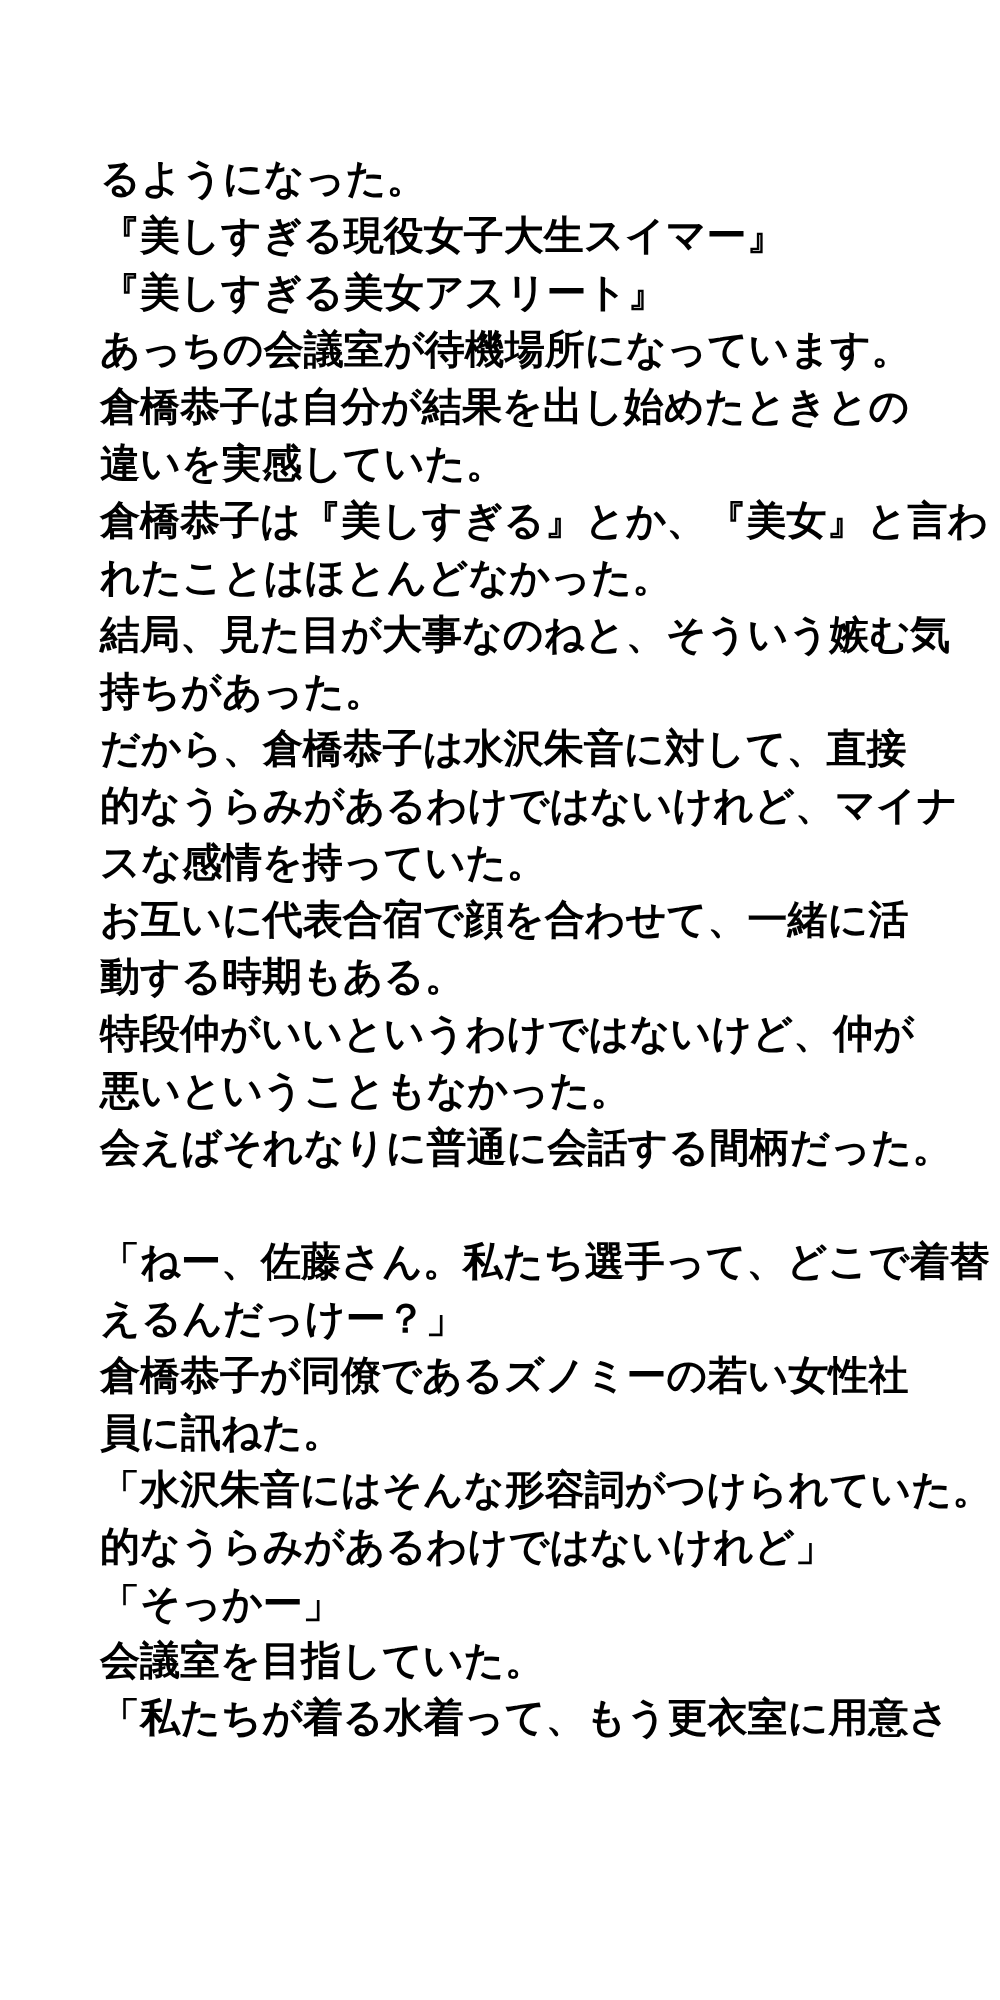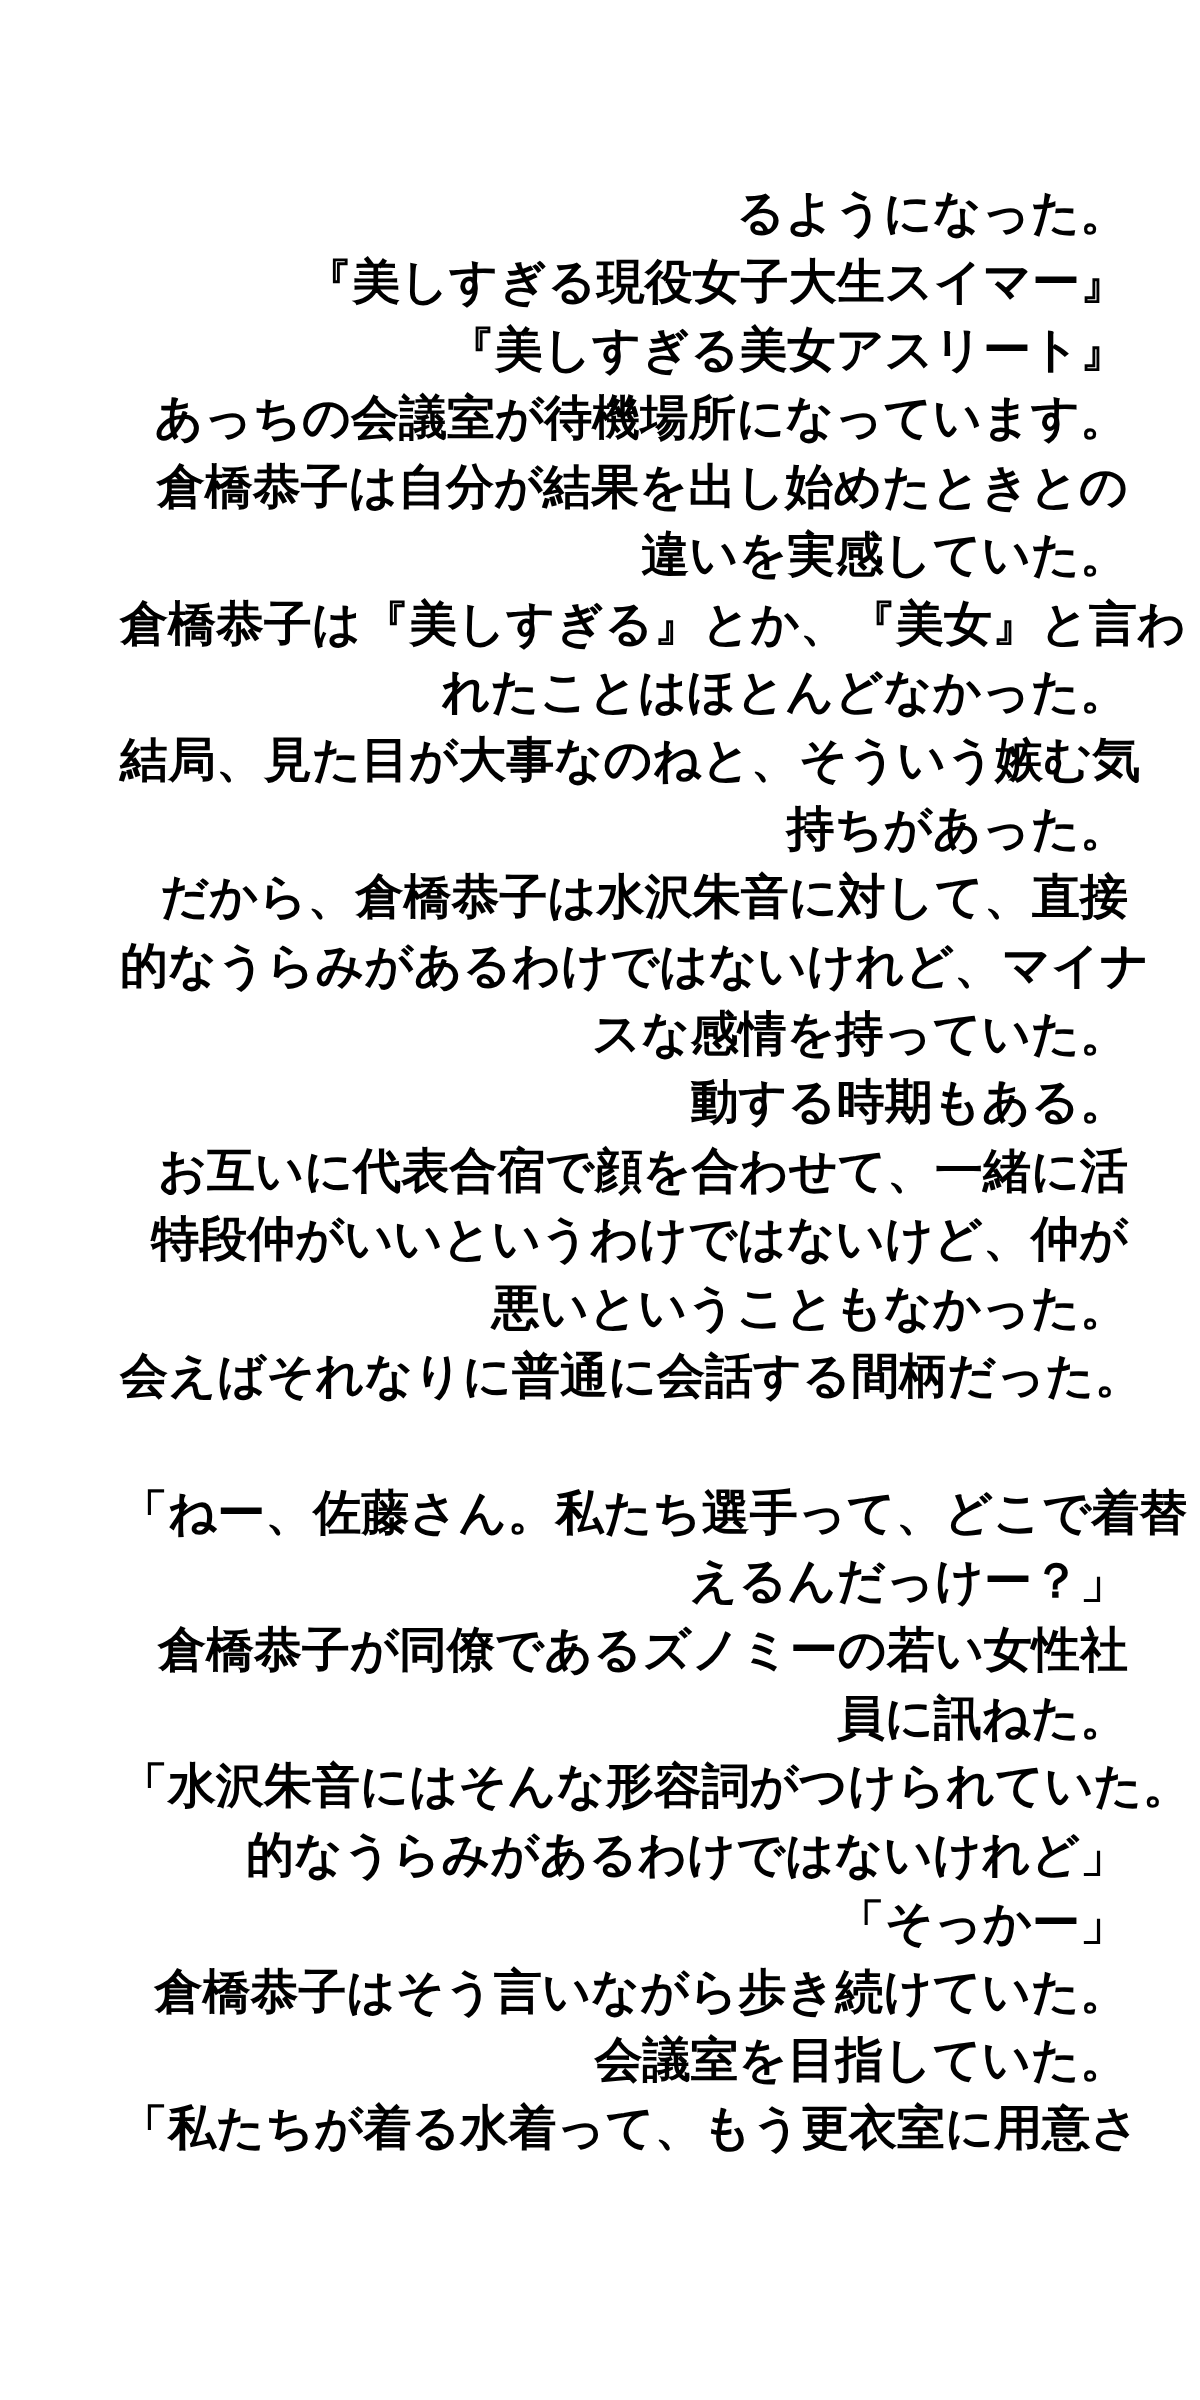--- a/index.html
+++ b/index.html
@@ -11,21 +11,20 @@
     width: 1000px;
     height: 2000px;
     overflow: hidden;
     position: relative;
   }
   .reader-page {
     width: 1000px;
     height: 1704px;
     background: #ffffff;
     box-sizing: border-box;
-    text-align: right;
   }
   .text-block {
     padding: 150px 60px 0 100px;
     font-family: "Liberation Sans", "DejaVu Sans", sans-serif;
     font-weight: 600;
     font-size: 40px;
     line-height: 57px;
     color: #000000;
     letter-spacing: 0px;
   }
@@ -46,30 +45,29 @@
       <div class="line">あっちの会議室が待機場所になっています。</div>
       <div class="line">倉橋恭子は自分が結果を出し始めたときとの</div>
       <div class="line">違いを実感していた。</div>
       <div class="line">倉橋恭子は『美しすぎる』とか、『美女』と言わ</div>
       <div class="line">れたことはほとんどなかった。</div>
       <div class="line">結局、見た目が大事なのねと、そういう嫉む気</div>
       <div class="line">持ちがあった。</div>
       <div class="line">だから、倉橋恭子は水沢朱音に対して、直接</div>
       <div class="line">的なうらみがあるわけではないけれど、マイナ</div>
       <div class="line">スな感情を持っていた。</div>
+      <div class="line">お互いに代表合宿で顔を合わせて、一緒に活</div>
       <div class="line">動する時期もある。</div>
-      <div class="line">お互いに代表合宿で顔を合わせて、一緒に活</div>
       <div class="line">特段仲がいいというわけではないけど、仲が</div>
       <div class="line">悪いということもなかった。</div>
       <div class="line">会えばそれなりに普通に会話する間柄だった。</div>
       <div class="line">&nbsp;</div>
       <div class="line">「ねー、佐藤さん。私たち選手って、どこで着替</div>
       <div class="line">えるんだっけー？」</div>
       <div class="line">倉橋恭子が同僚であるズノミーの若い女性社</div>
       <div class="line">員に訊ねた。</div>
       <div class="line">「水沢朱音にはそんな形容詞がつけられていた。</div>
       <div class="line">的なうらみがあるわけではないけれど」</div>
       <div class="line">「そっかー」</div>
-      <div class="line">倉橋恭子はそう言いながら歩き続けていた。</div>
       <div class="line">会議室を目指していた。</div>
       <div class="line">「私たちが着る水着って、もう更衣室に用意さ</div>
     </div>
 </main>
 
 </body></html>

